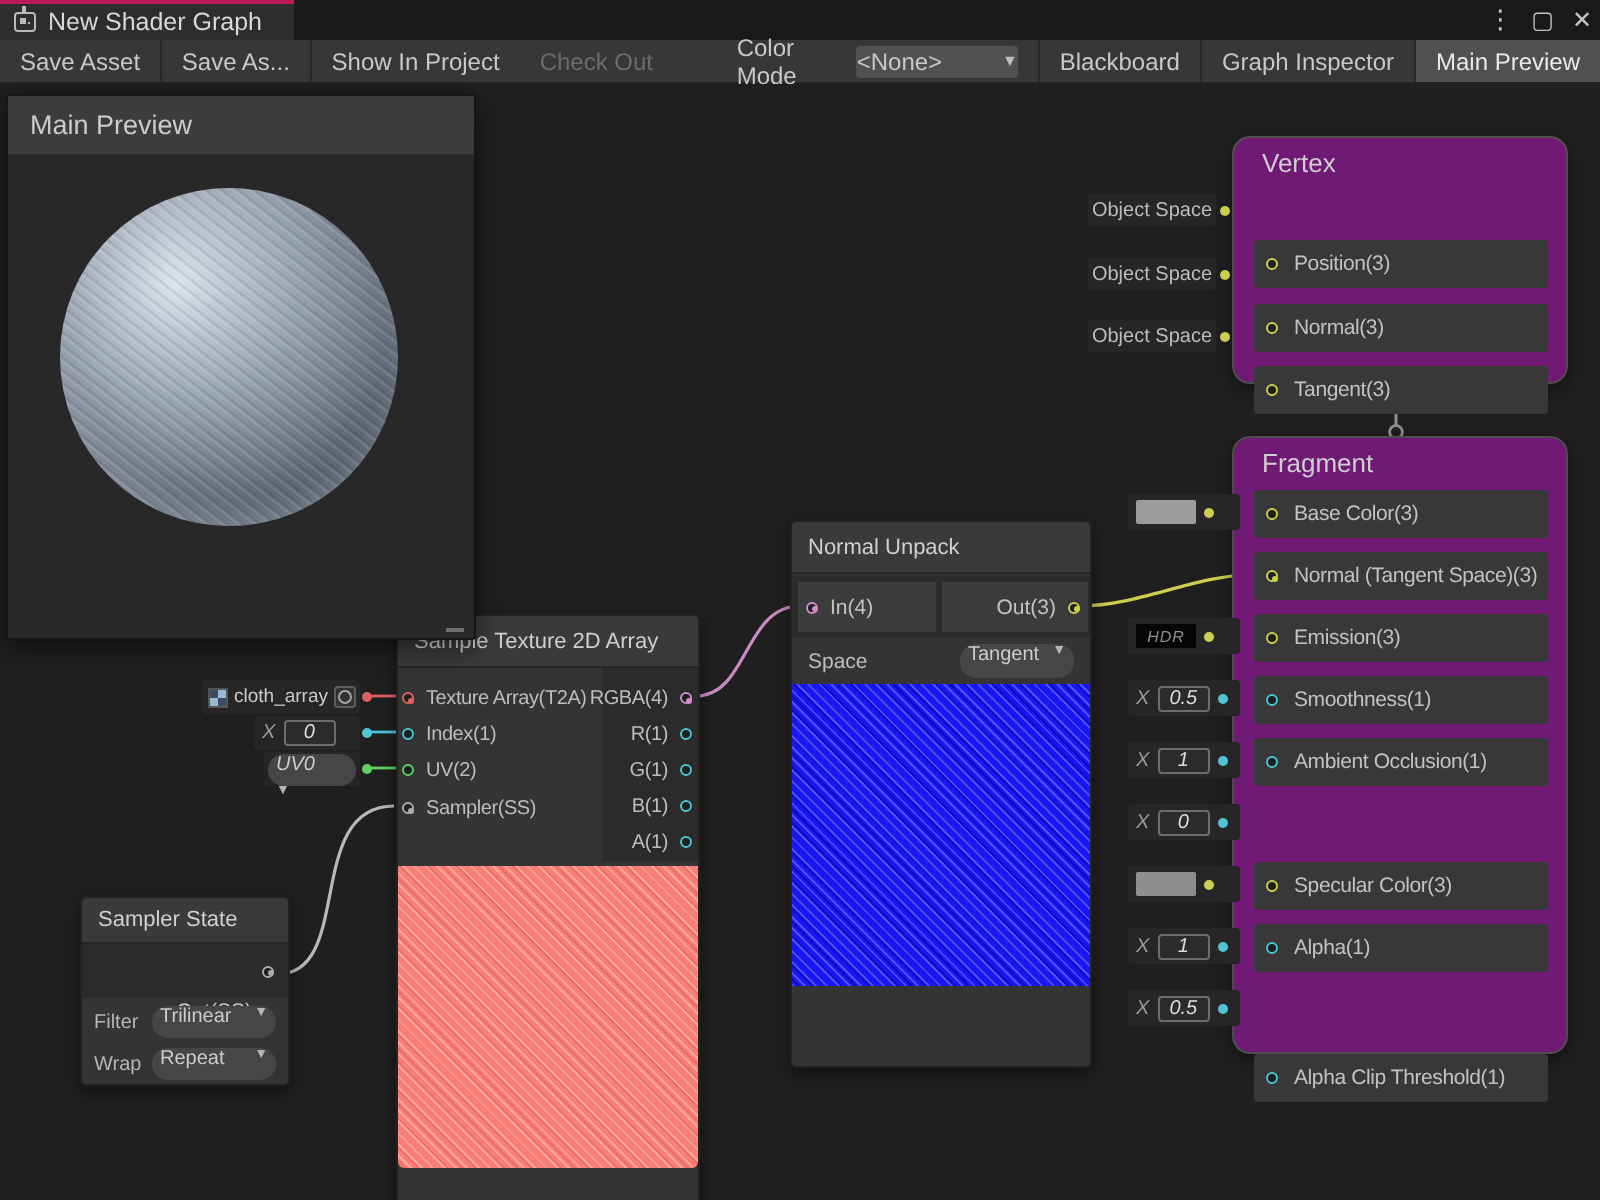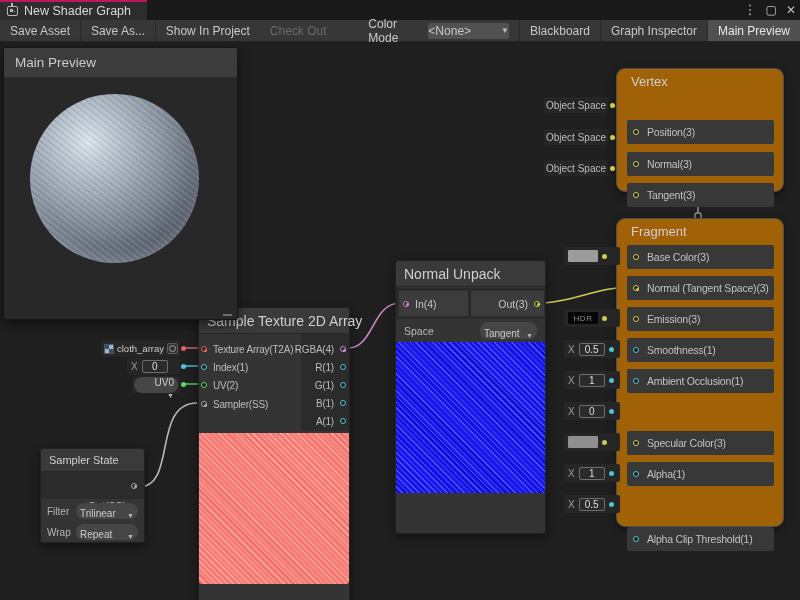--- a/index.html
+++ b/index.html
@@ -34,53 +34,53 @@
   .tb-right { margin-left:auto; display:flex; align-items:stretch; }
 
   
   .canvas { position:absolute; left:0; top:42px; width:800px; height:558px; background:#1f1f1f; }
   svg.wires { position:absolute; left:0; top:0; width:800px; height:558px; pointer-events:none; }
 
   
   .node { position:absolute; background:#343434; border:1px solid #222; border-radius:3px;
           box-shadow:0 3px 8px rgba(0,0,0,.45); }
   .node-title { height:26px; background:#3a3a3a; border-bottom:1px solid #272727; border-radius:3px 3px 0 0;
-                display:flex; align-items:center; padding-left:8px; font-size:14px; color:#d0d0d0; white-space:nowrap; }
+                display:flex; align-items:center; padding-left:8px; font-size:11px; color:#d0d0d0; white-space:nowrap; }
   .port { width:6px; height:6px; border-radius:50%; background:#1f1f1f; border:1.5px solid #888; flex:none; position:relative; }
   .port.connected::after { content:""; position:absolute; left:1.5px; top:1.5px; width:3px; height:3px; border-radius:50%; background:inherit; }
   .c-v1 { border-color:#4fc4d6; }
   .c-v2 { border-color:#5fd35f; }
   .c-v3 { border-color:#cdcd4f; } .c-v3.connected::after { background:#cdcd4f; }
   .c-v4 { border-color:#d08bca; } .c-v4.connected::after { background:#d08bca; }
   .c-tex { border-color:#df6060; } .c-tex.connected::after { background:#df6060; }
   .c-ss { border-color:#ababab; } .c-ss.connected::after { background:#ababab; }
 
   
-  .stack-node { position:absolute; left:616px; width:168px; background:#a16207; border:1px solid #4d4d4d;
+  .stack-node { position:absolute; left:616px; width:168px; background:#701a75; border:1px solid #4d4d4d;
                 border-radius:9px; box-shadow:0 3px 9px rgba(0,0,0,.4); }
   .stack-title { height:24px; display:flex; align-items:center; padding-left:14px; font-size:13px; color:#cfcfcf; }
   .stack-row { position:absolute; left:10px; width:147px; height:24px; background:#383838; border-radius:2px;
                display:flex; align-items:center; padding-left:6px; gap:8px; }
   .stack-row .lbl { font-size:10.5px; color:#c2c2c2; white-space:nowrap; letter-spacing:-0.2px; }
 
   
   .widget { position:absolute; height:18px; background:#262626; border-radius:2px;
-            display:flex; align-items:center; padding:0 4px; gap:4px; }
+            display:flex; align-items:center; padding:0 4px; gap:4px;font-style:italic; }
   .widget .xlbl { font-size:10px; color:#9d9d9d; }
   .widget .field { width:26px; height:13px; background:#2b2b2b; border:1px solid #6e6e6e; border-radius:2px;
                    font-size:10px; color:#dedede; display:flex; align-items:center; justify-content:center; }
   .widget .swatch { width:30px; height:12px; background:#9c9c9c; border-radius:1px; }
   .widget .swatch.hdr { background:#060606; display:flex; align-items:center; justify-content:center;
                         font-size:8px; color:#8f8f8f; letter-spacing:.5px; }
   .dot { width:5px; height:5px; border-radius:50%; flex:none; }
   .dot.abs { position:absolute; }
   .d-v1{background:#4fc4d6;} .d-v2{background:#5fd35f;} .d-v3{background:#cdcd4f;} .d-tex{background:#df6060;}
   .os-pill { position:absolute; left:544px; width:64px; height:16px; background:#262626; border-radius:2px;
              display:flex; align-items:center; justify-content:center; font-size:10px; color:#bdbdbd; }
-  .mini-dd { height:16px; background:#464646; border-radius:8px; display:flex; align-items:flex-end;
+  .mini-dd { height:16px; background:#464646; border-radius:8px; display:flex; align-items:flex-start;
              justify-content:space-between; padding:0 4px; font-size:10px; color:#cccccc; gap:4px; }
   .mini-dd .arrow { font-size:7px; color:#b5b5b5; }
 
   
   .sample-node { left:198px; top:265px; width:152px; height:318px; }
   .sample-body { position:absolute; left:0; top:26px; width:150px; height:97px; background:#343434; }
   .sample-outcol { position:absolute; left:102px; top:26px; width:48px; height:97px; background:#2b2b2b; }
   .io-row { position:absolute; display:flex; align-items:center; gap:6px; height:18px; }
   .io-row .lbl { font-size:10px; color:#bdbdbd; white-space:nowrap; letter-spacing:-0.2px; }
   .sample-preview { position:absolute; left:0; top:125px; width:150px; height:151px; border-radius:0 0 3px 3px;

